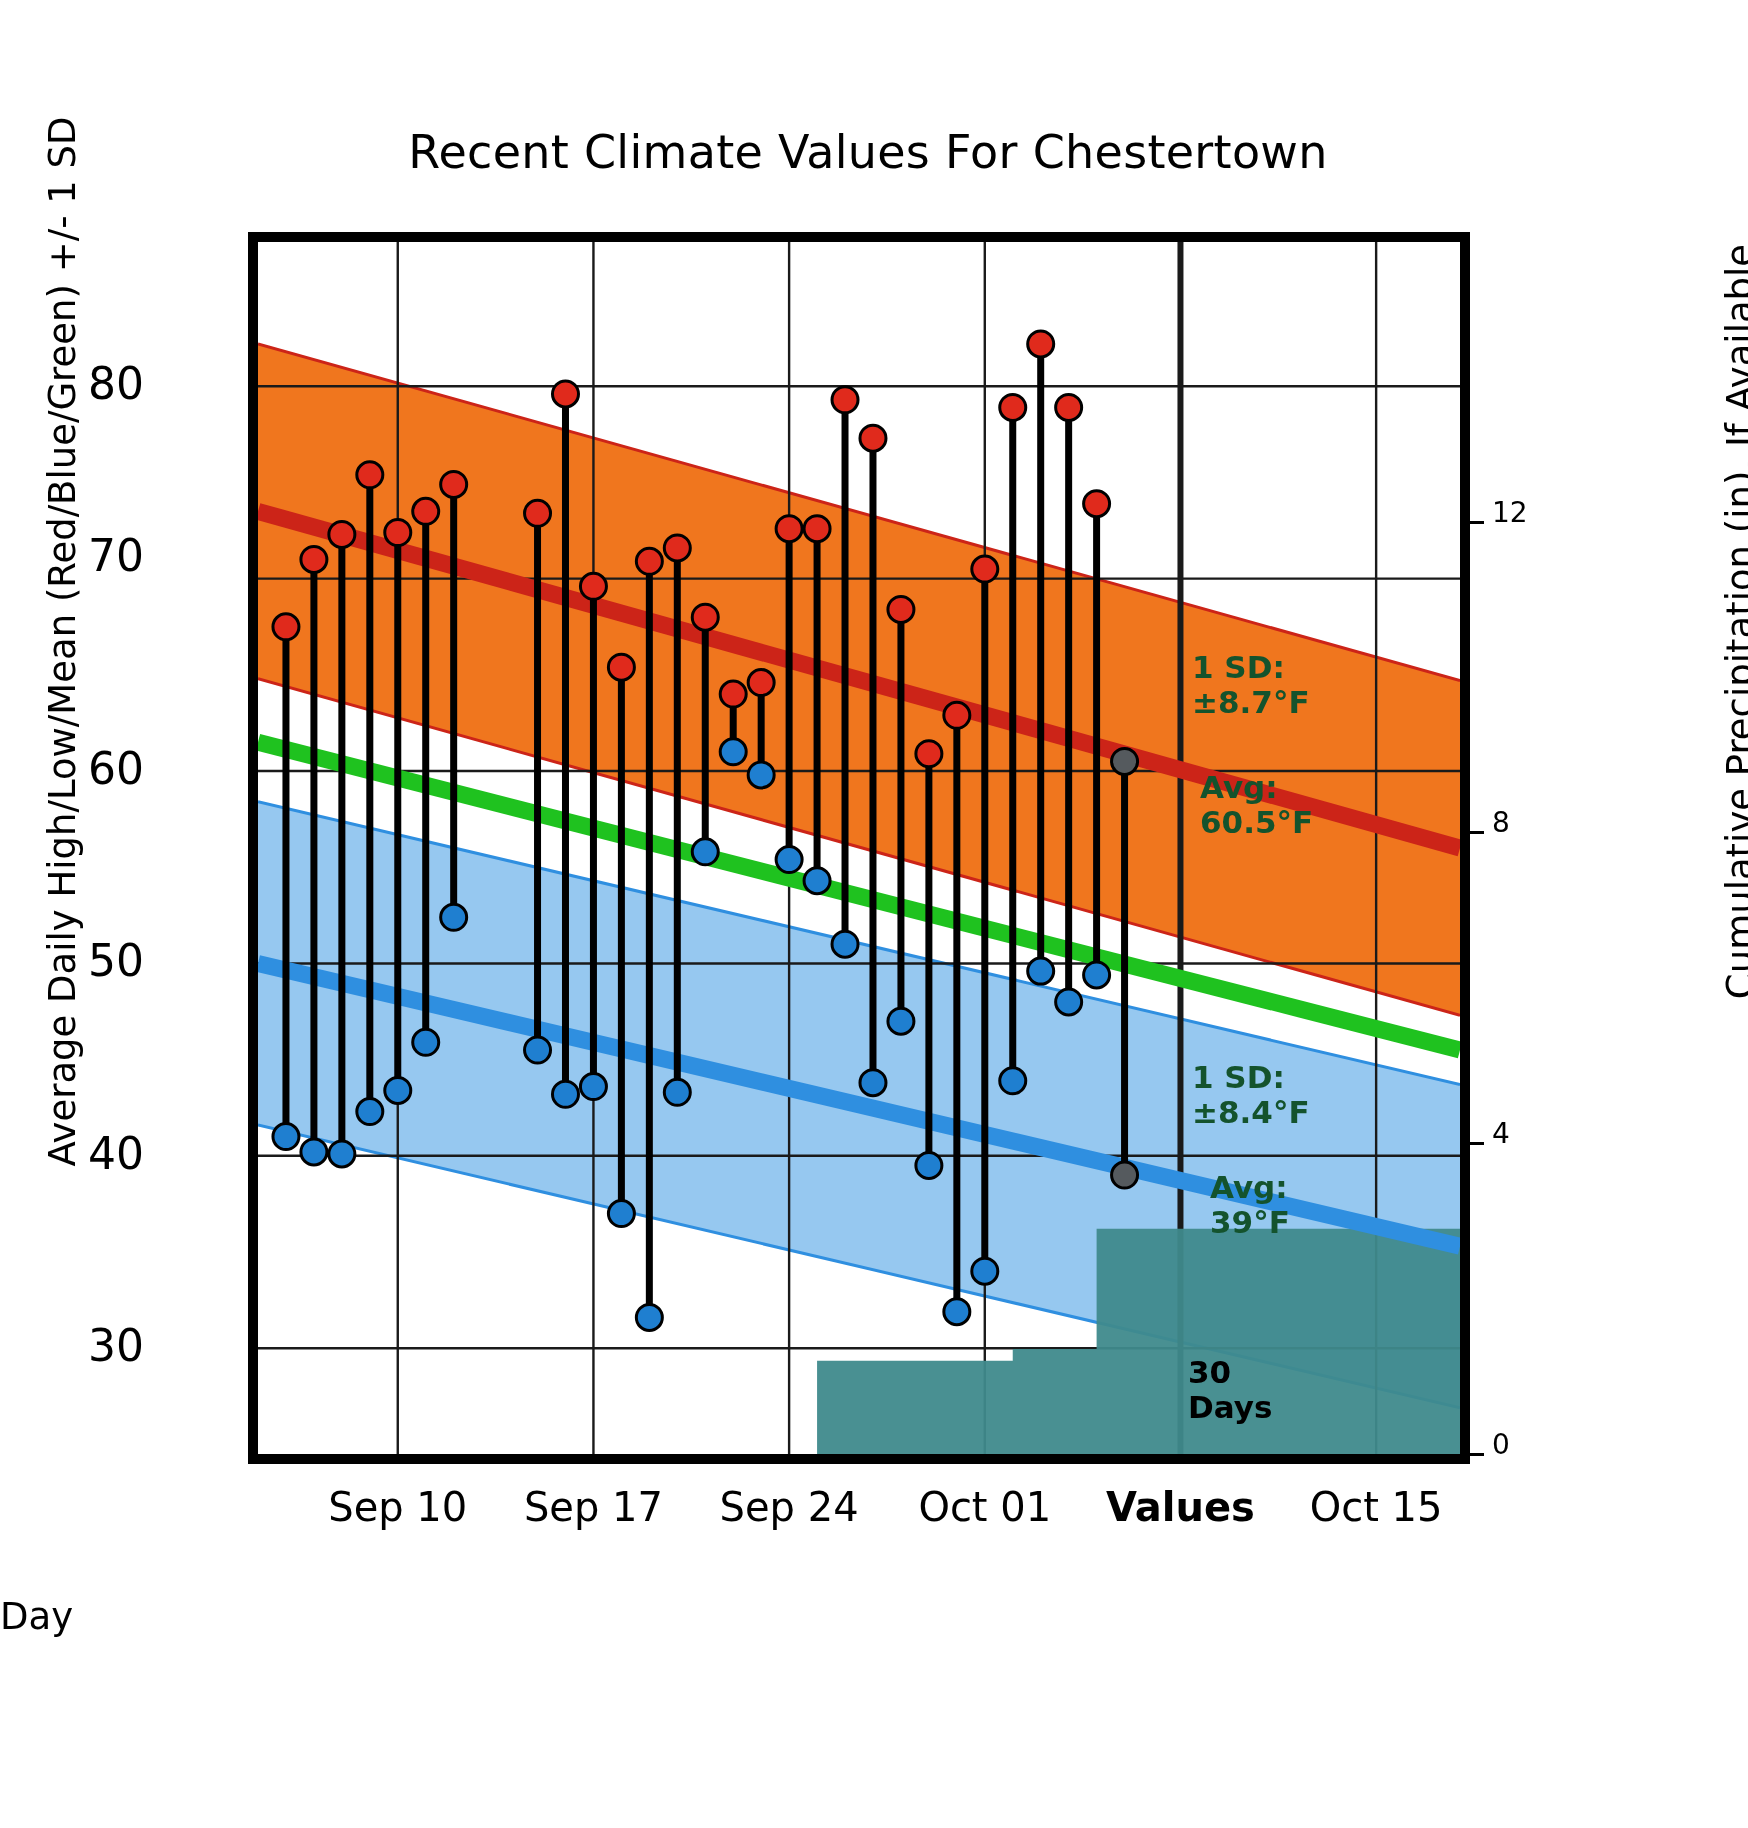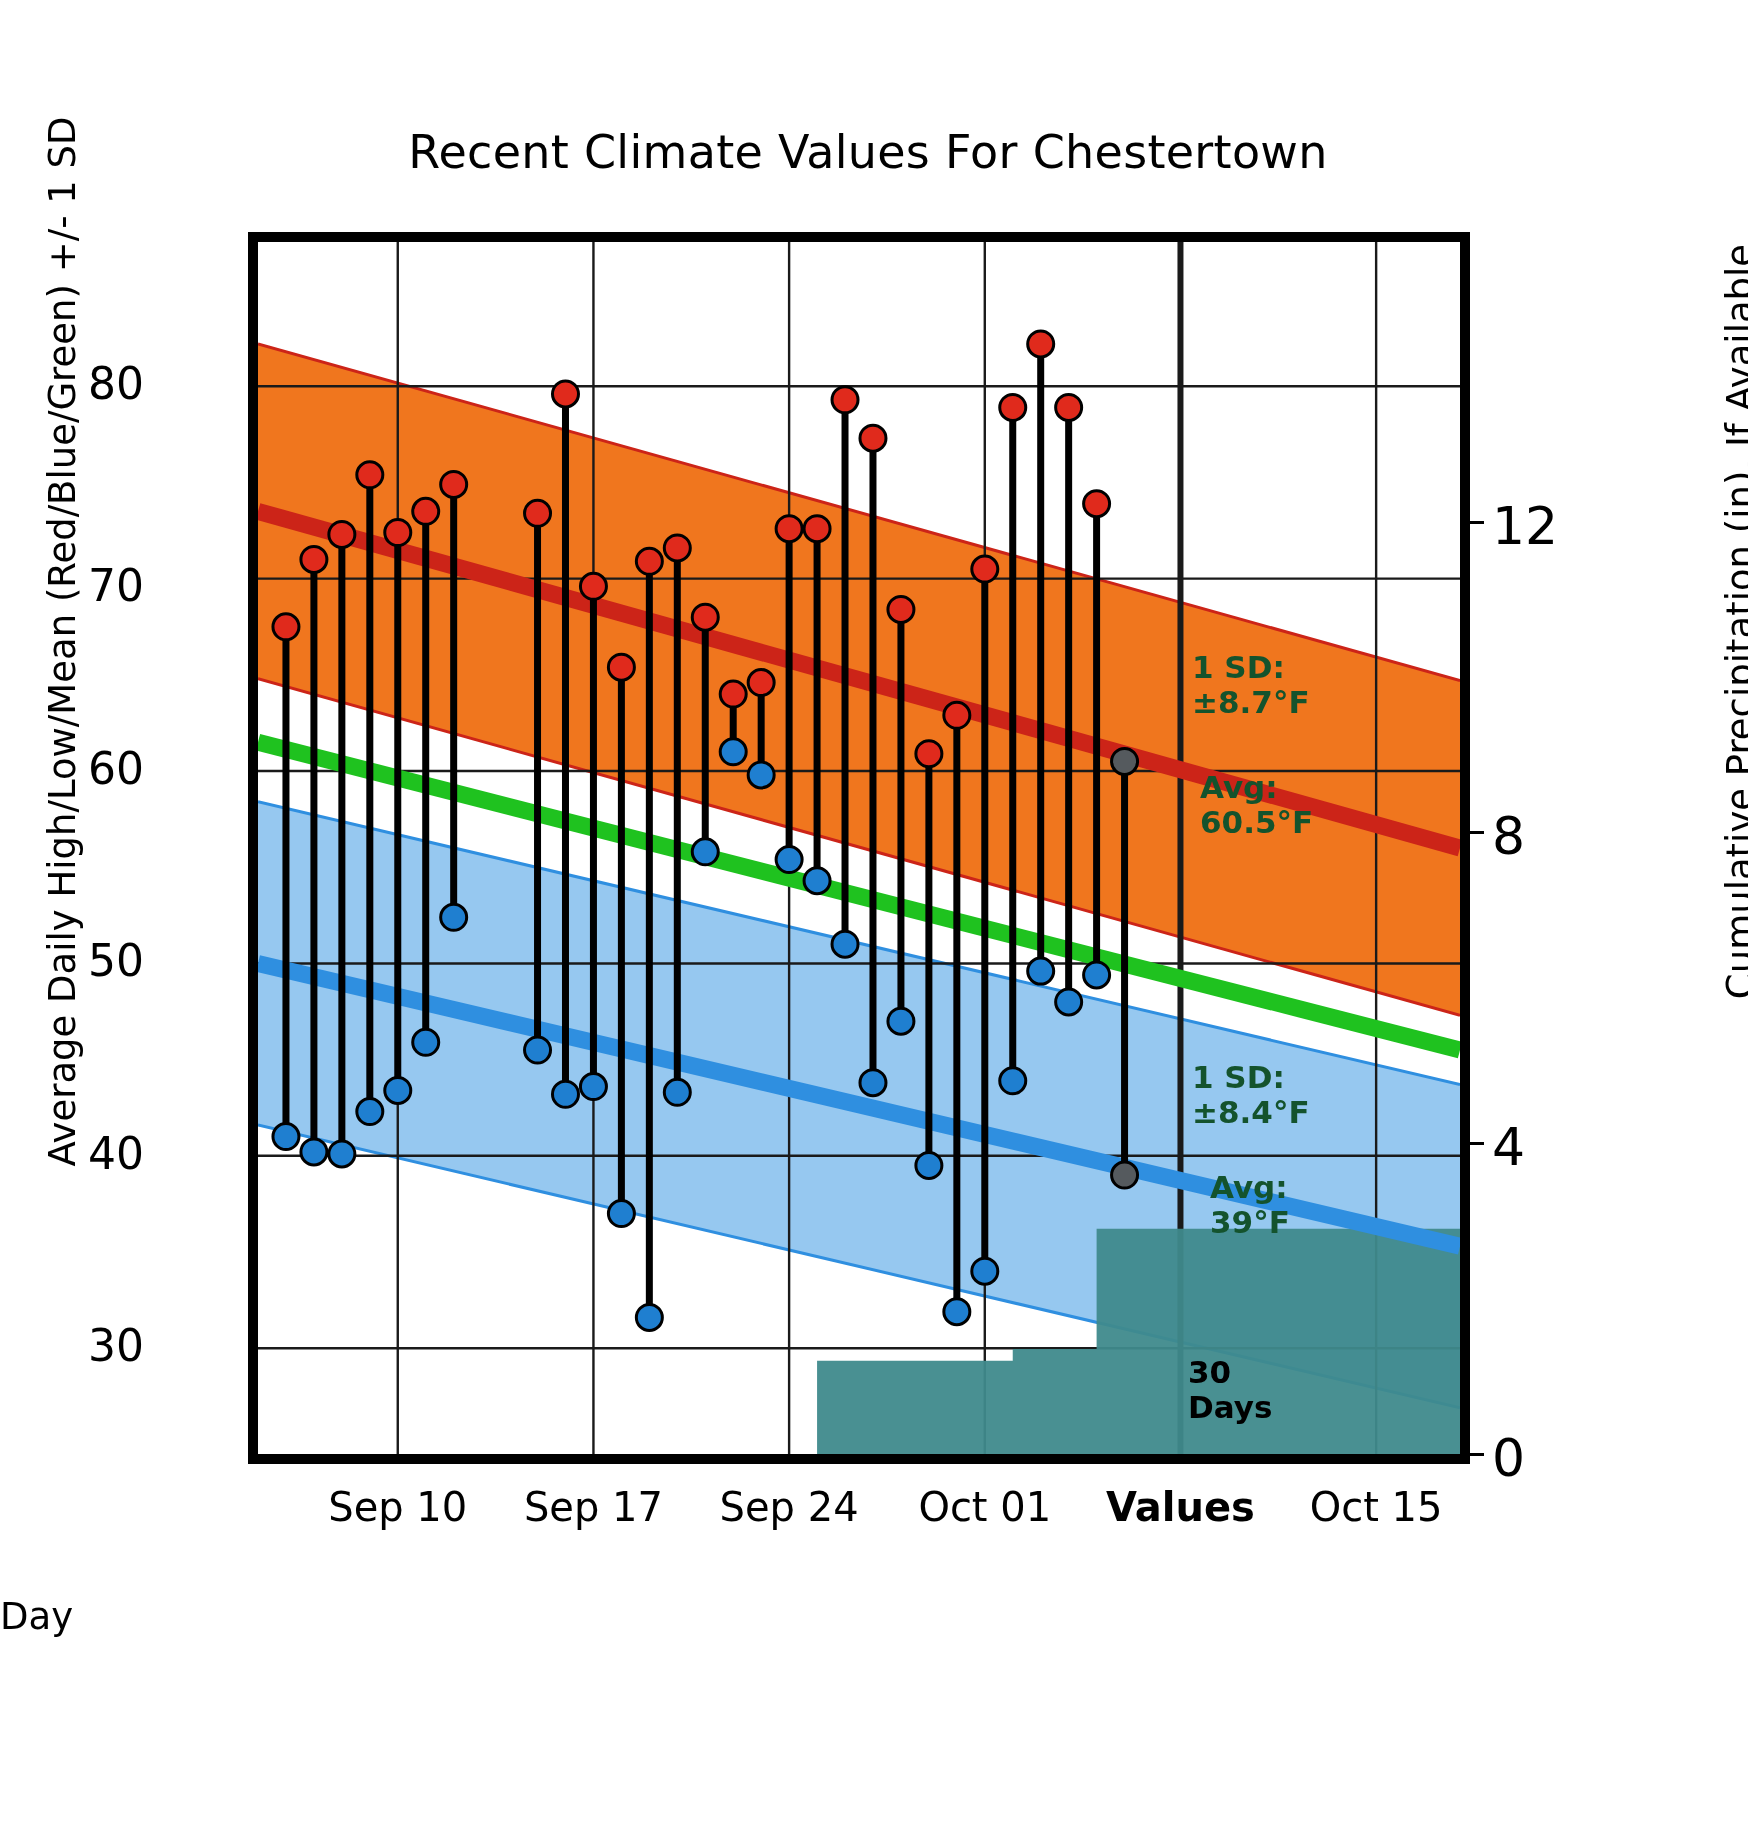--- a/index.html
+++ b/index.html
@@ -43,21 +43,21 @@
     transform:rotate(-90deg);
     transform-origin:center center;
     text-align:center;
     font-size:37px;
   }
   .xlab{
     position:absolute;left:0;top:1595px;width:1475px;
     font-size:37px;
   }
   .ytick{position:absolute;font-size:44px;text-align:left;}
-  .ytick-r{position:absolute;font-size:52px;text-align:left;}
+  .ytick-r{position:absolute;font-size:28px;text-align:left;}
   .xtick{position:absolute;font-size:40px;text-align:center;}
   .xtick.bold{font-weight:bold;}
   
   .ann{
     position:absolute;font-size:31px;font-weight:bold;color:#14532d;
     line-height:1.12;
   }
   .ann.black{color:#000;}
   
   .footer-left{
@@ -193,21 +193,21 @@
         <circle cx="866.5581395348837" cy="519.4285714285714" r="13" fill="#555a5e" stroke="#000" stroke-width="3"></circle>
         <circle cx="866.5581395348837" cy="933.047619047619" r="13" fill="#555a5e" stroke="#000" stroke-width="3"></circle>
       </svg>
   </div>
 </div>
 
 <div class="ytick" style="left:88px;top:1320.1904761904761px;width:140px;">30</div>
 <div class="ytick" style="left:88px;top:1127.8095238095239px;width:140px;">40</div>
 <div class="ytick" style="left:88px;top:935.4285714285714px;width:140px;">50</div>
 <div class="ytick" style="left:88px;top:743.047619047619px;width:140px;">60</div>
-<div class="ytick" style="left:88px;top:560px;width:140px;">70</div>
+<div class="ytick" style="left:88px;top:530px;width:140px;">70</div>
 <div class="ytick" style="left:88px;top:358.2857142857142px;width:140px;">80</div>
 <div class="ytick-r" style="left:1492px;top:1428px;width:120px;">0</div>
 <div class="ytick-r" style="left:1492px;top:1117.230769230769px;width:120px;">4</div>
 <div class="ytick-r" style="left:1492px;top:806.4615384615383px;width:120px;">8</div>
 <div class="ytick-r" style="left:1492px;top:495.6923076923076px;width:120px;">12</div>
 <div class="xtick" style="left:287.7674418604651px;top:1484px;width:220px;">Sep 10</div>
 <div class="xtick" style="left:483.4418604651163px;top:1484px;width:220px;">Sep 17</div>
 <div class="xtick" style="left:679.1162790697674px;top:1484px;width:220px;">Sep 24</div>
 <div class="xtick" style="left:874.7906976744185px;top:1484px;width:220px;">Oct 01</div>
 <div class="xtick bold" style="left:1070.4651162790697px;top:1484px;width:220px;">Values</div>

